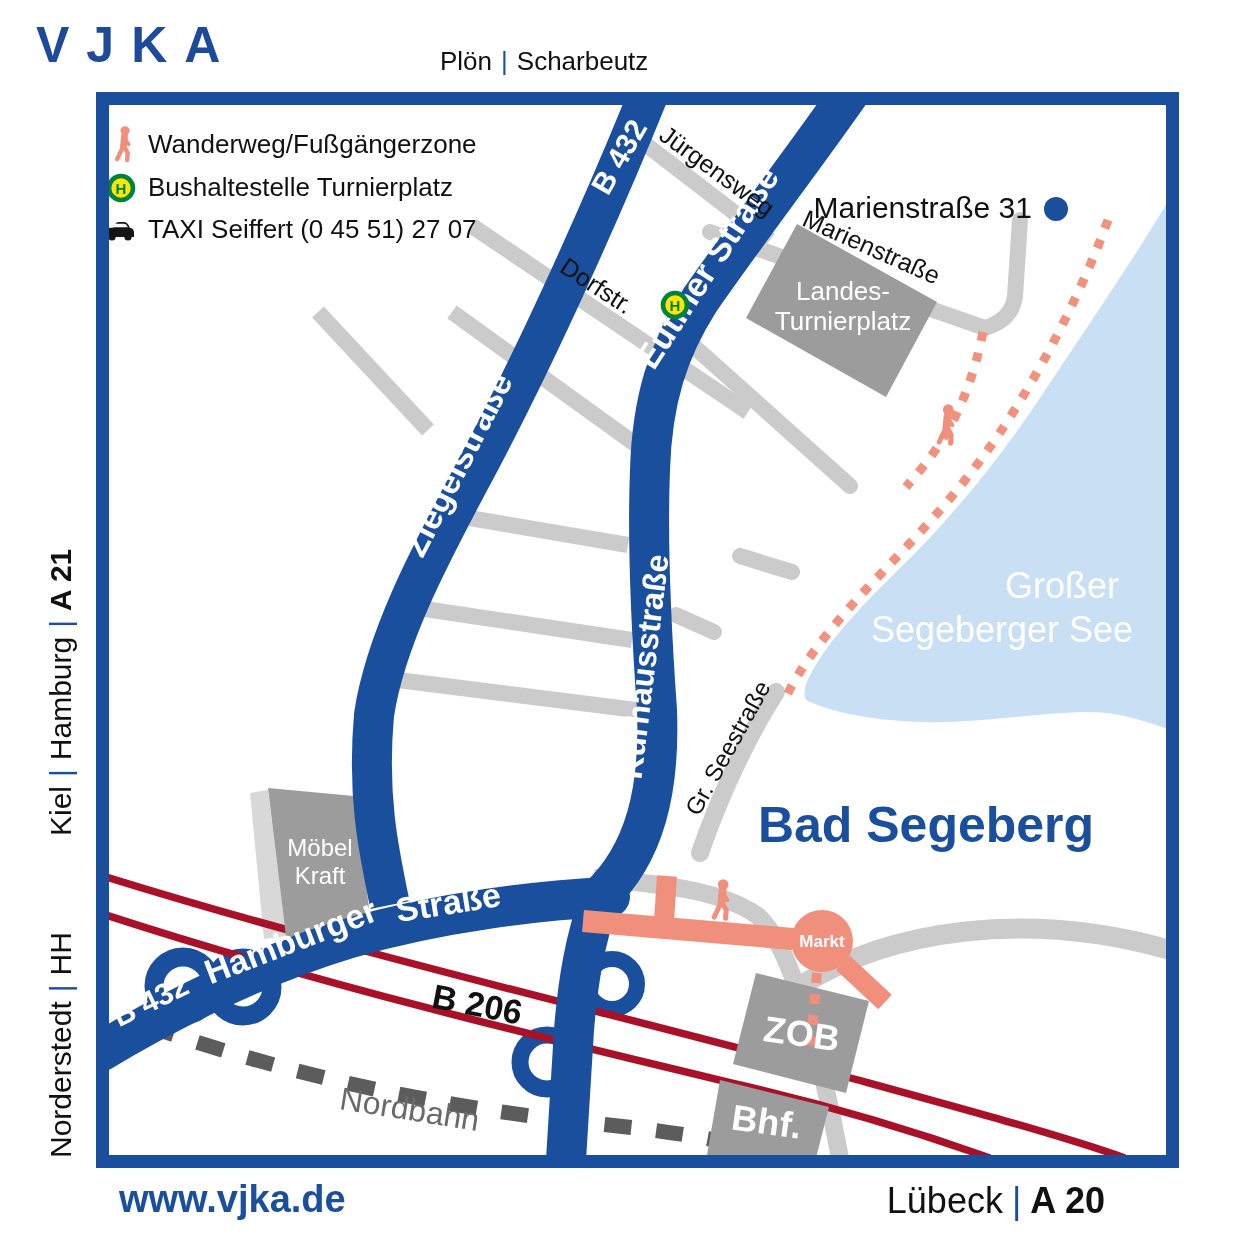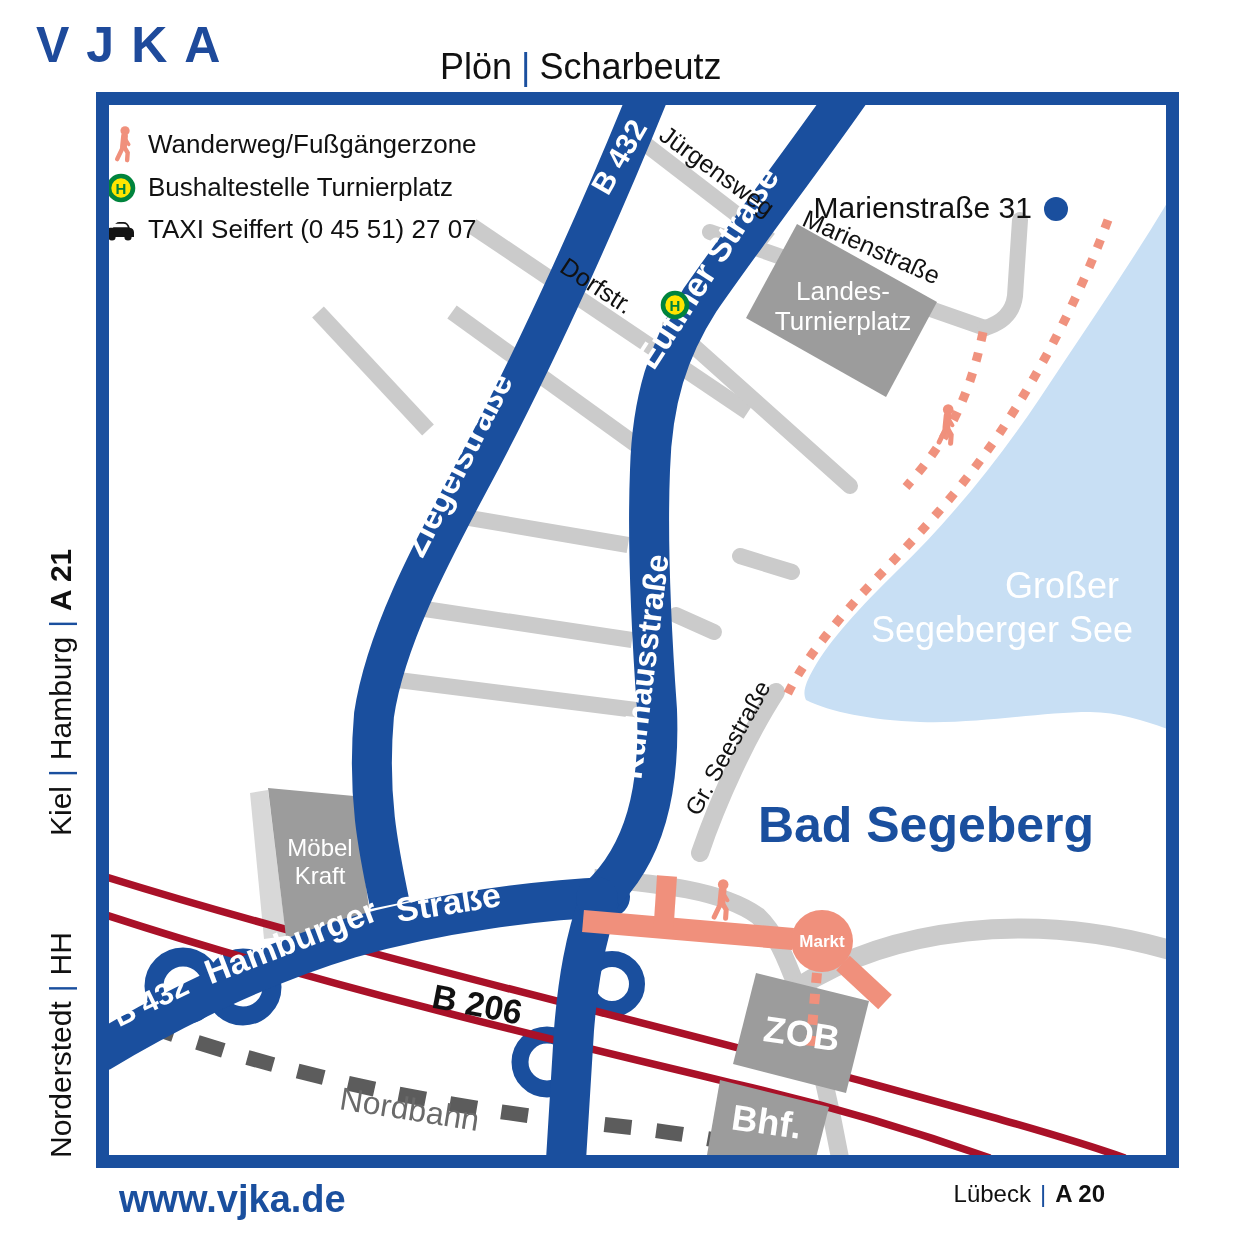--- a/index.html
+++ b/index.html
@@ -1,28 +1,28 @@
 <!DOCTYPE html>
 <html><head>
 <meta charset="utf-8">
 <style>
   html,body{margin:0;padding:0;background:#ffffff;}
   .stage{position:relative;width:1241px;height:1241px;background:#ffffff;overflow:hidden;
          font-family:"Liberation Sans", sans-serif;}
   .logo{position:absolute;left:36px;top:16px;font-size:50px;font-weight:800;
         letter-spacing:17px;color:#1e4a9b;}
-  .toproute{position:absolute;left:440px;top:46px;font-size:36px;color:#111;}
+  .toproute{position:absolute;left:440px;top:46px;font-size:26px;color:#111;}
   .pipe{color:#1a4f9e;padding:0 9px;font-weight:400;}
   .bold{font-weight:bold;}
   .mapframe{position:absolute;left:96px;top:92px;width:1083px;height:1076px;
             box-sizing:border-box;border:13px solid #1a4f9e;background:#fff;overflow:hidden;}
   .vlabel{position:absolute;white-space:nowrap;font-size:30px;color:#111;
           transform:rotate(-90deg);transform-origin:0 0;}
   .site{position:absolute;left:88px;top:1178px;font-size:38px;font-weight:bold;color:#1a4f9e;margin-left:31px;}
-  .botright{position:absolute;right:136px;top:1180px;font-size:24px;color:#111;white-space:nowrap;}
+  .botright{position:absolute;right:136px;top:1180px;font-size:36px;color:#111;white-space:nowrap;}
   svg text{font-family:"Liberation Sans", sans-serif;}
 </style>
 </head>
 <body>
 
 <div class="stage">
 
   <div class="logo">VJKA</div>
 
   <div class="toproute">

